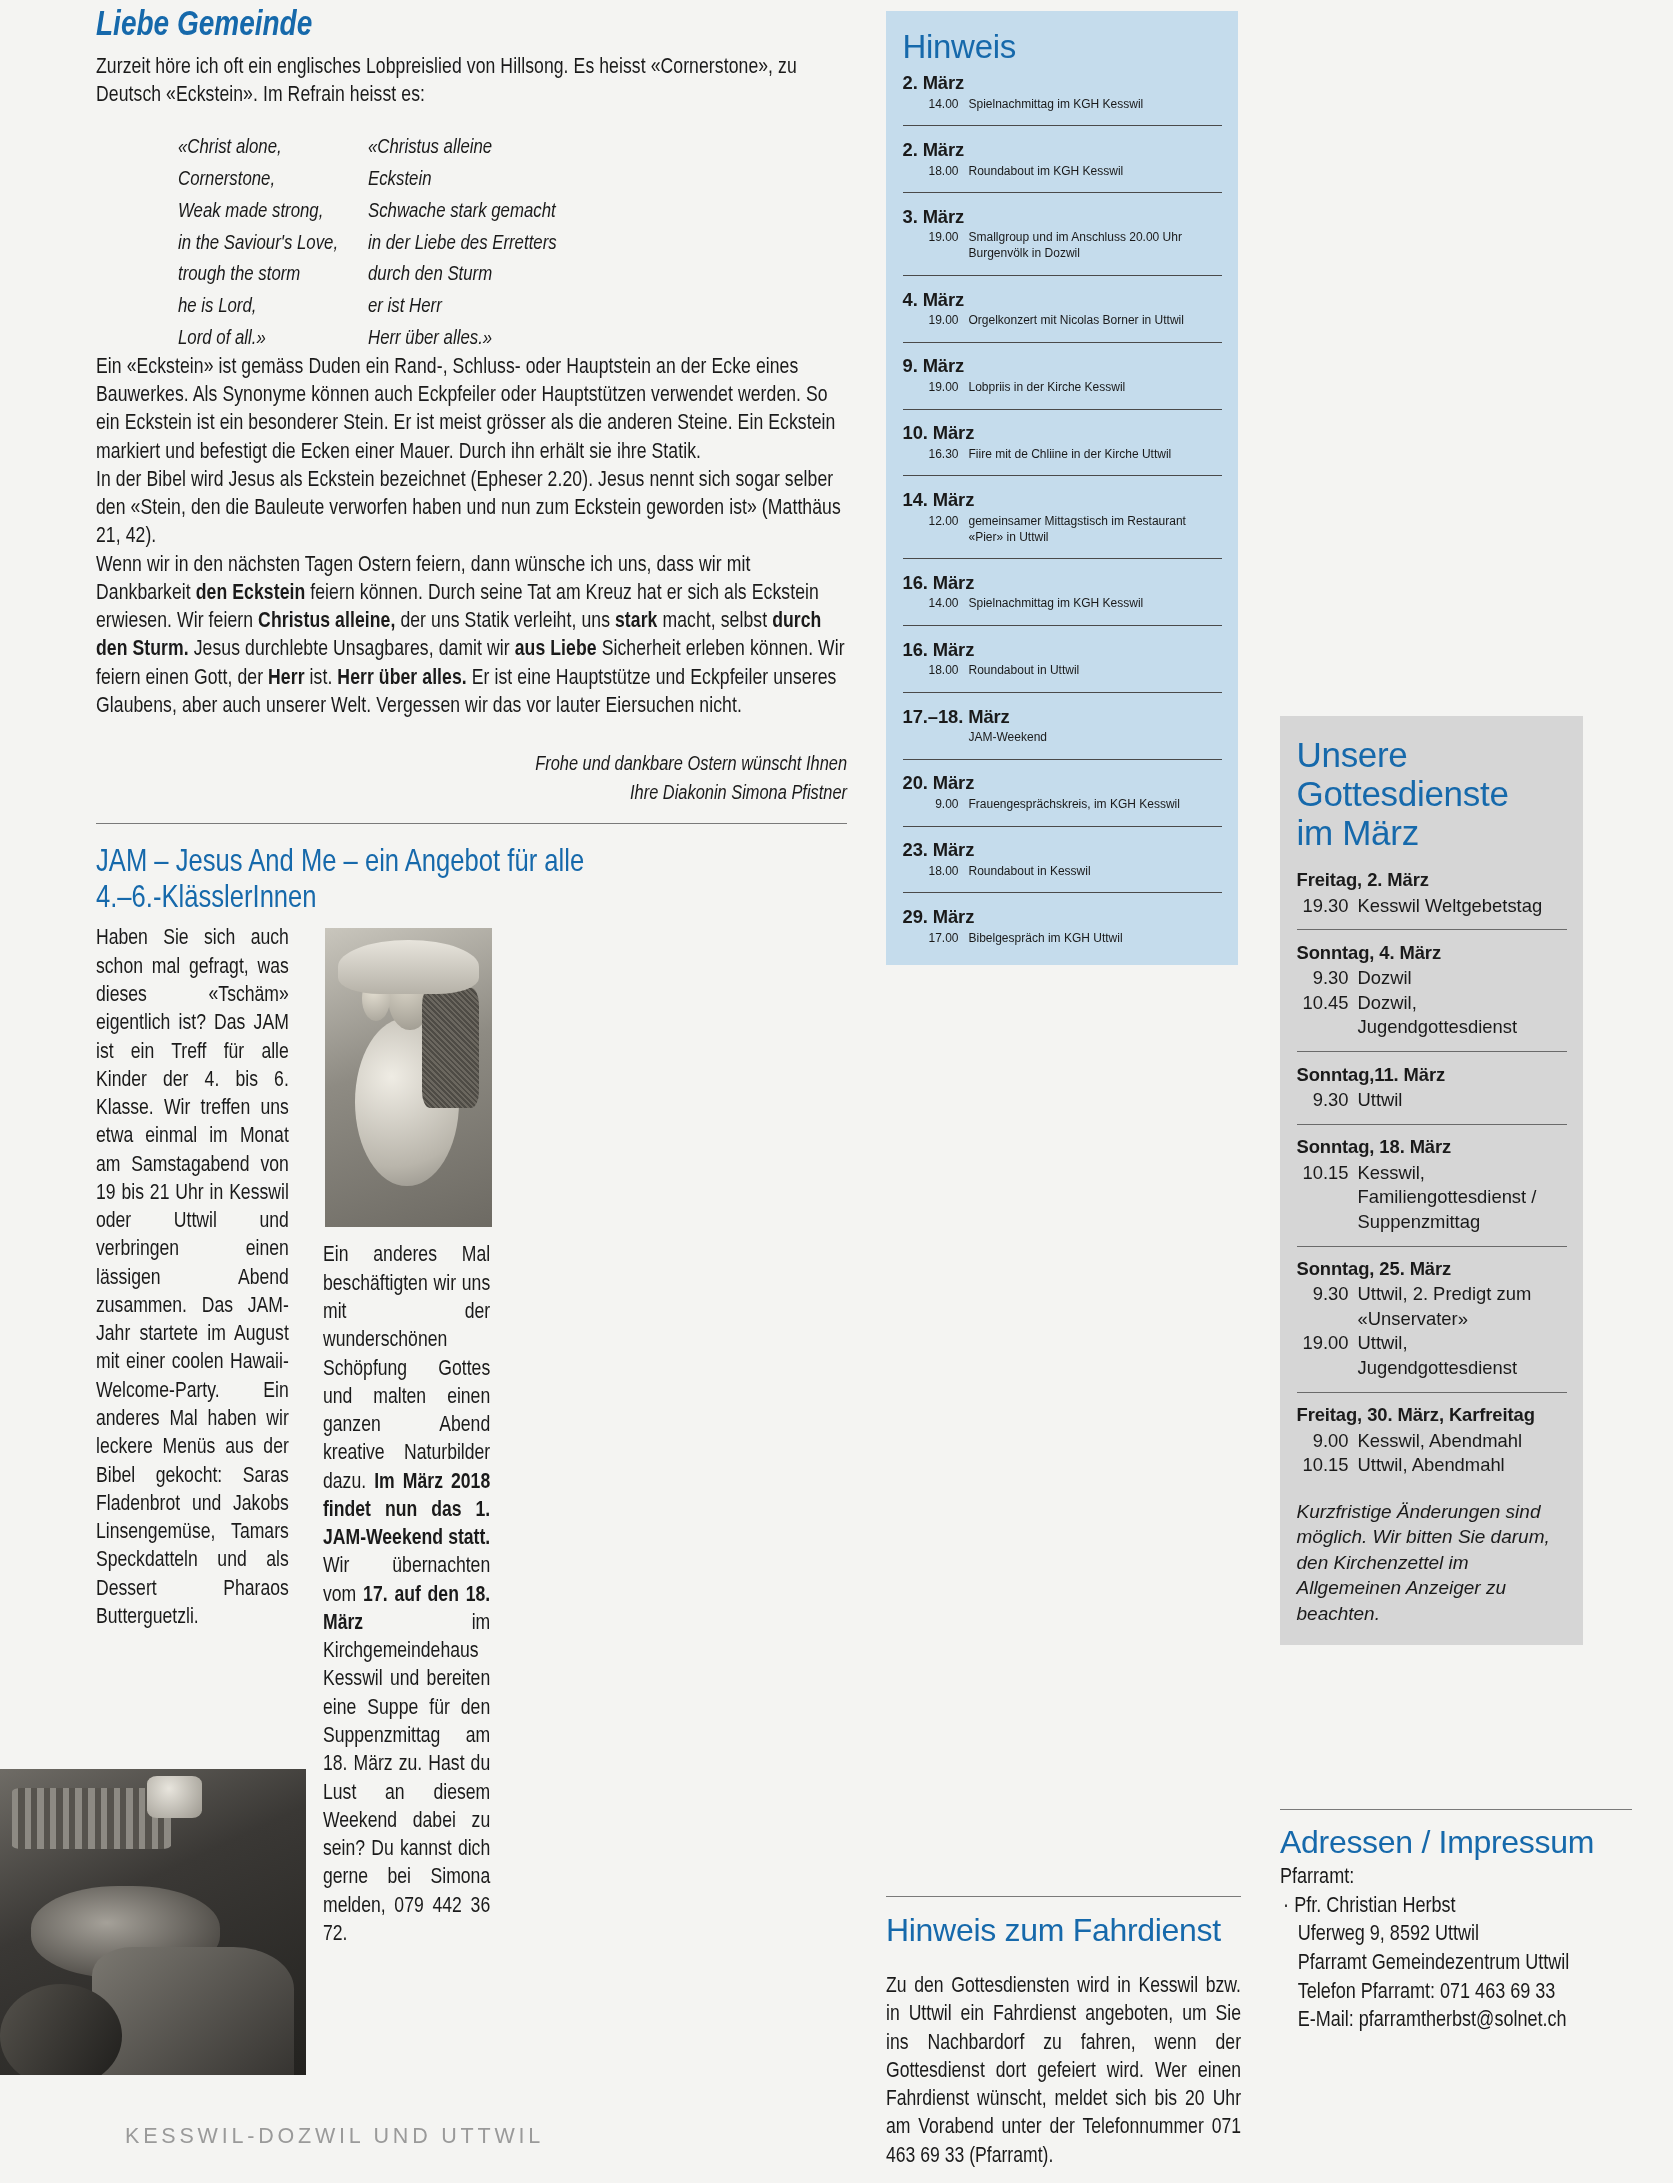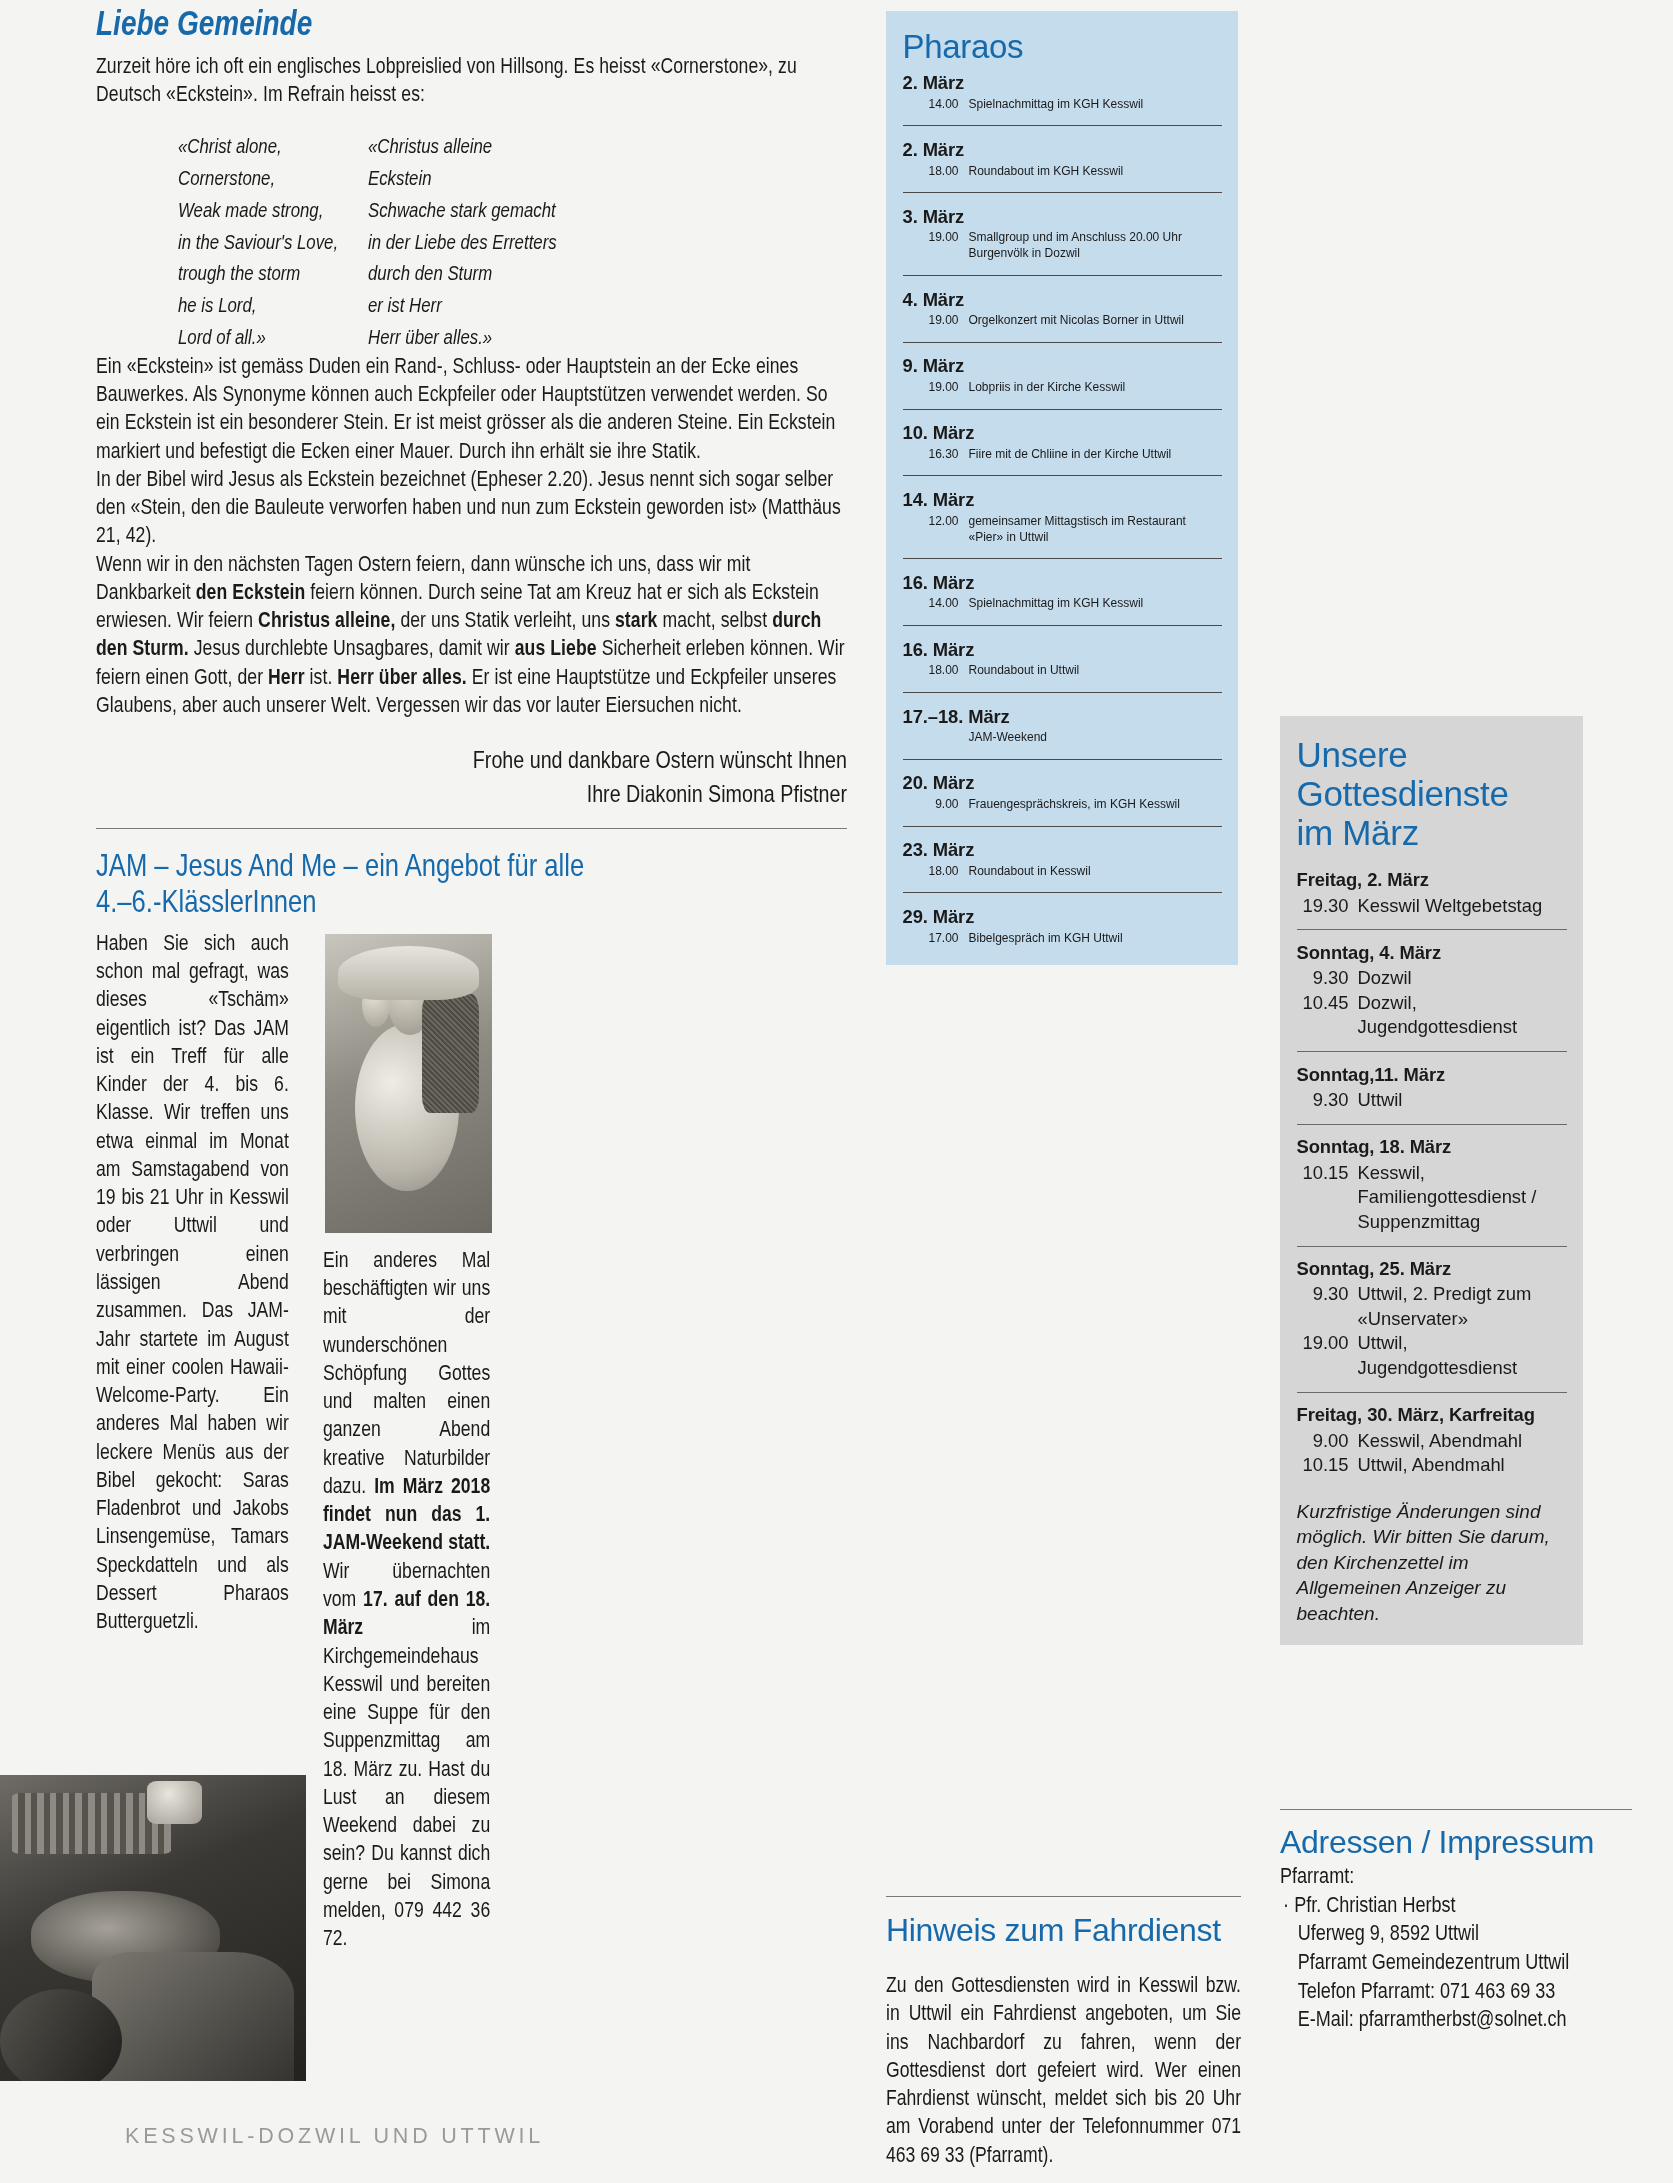--- a/index.html
+++ b/index.html
@@ -44,21 +44,21 @@
   }
   .poem-col{
     position:absolute;top:0;font-style:italic;font-size:21px;line-height:1.52;
     transform:scaleX(.80);transform-origin:left top;
   }
   #poem-en{left:82px;width:266px;}
   #poem-de{left:272px;width:329px;}
   .poem-col div{white-space:nowrap;}
 
   #signature{
-    margin-top:24px;text-align:right;font-size:24px;line-height:1.42;
+    margin-top:30px;text-align:right;font-style:italic;font-size:20px;line-height:1.42;
   }
   #signature div{transform:scaleX(.82);transform-origin:right top;}
 
   .hr-rule{border:0;border-top:1.3px solid #7a7a7a;margin:16.5px 0 0 0;width:100%;}
 
   #jam-title{
     font-size:32px;line-height:1.14;color:#1669ab;margin:18px 0 9px 0;
     transform:scaleX(.80);transform-origin:left top;width:125%;
     font-weight:400;
   }
@@ -227,21 +227,21 @@
         <div class="blob" style="left:10%;top:38%;width:62%;height:30%;background:radial-gradient(ellipse at 40% 40%,#a5a199,#4f4c47 75%);border-radius:46%;"></div>
         <div class="blob" style="left:30%;top:58%;width:66%;height:46%;background:linear-gradient(140deg,#7b7871,#33312e);border-radius:20% 30% 0 0;"></div>
         <div class="blob" style="left:0%;top:70%;width:40%;height:34%;background:linear-gradient(120deg,#55524c,#1e1d1b);"></div>
       </div>
 
       <div id="jam-text-2"><span>Ein anderes Mal beschäftigten wir uns mit der wunderschönen Schöpfung Gottes und malten einen ganzen Abend kreative Naturbilder dazu. </span><b>Im März 2018 findet nun das 1. JAM-Weekend statt.</b><span> Wir übernachten vom </span><b>17. auf den 18. März</b><span> im Kirchgemeindehaus Kesswil und bereiten eine Suppe für den Suppenzmittag am 18. März zu. Hast du Lust an diesem Weekend dabei zu sein? Du kannst dich gerne bei Simona melden, 079 442 36 72.</span></div>
     </div>
   </div>
 
   <div id="termine-box">
-    <h2 id="termine-title" class="blue-h">Pharaos</h2>
+    <h2 id="termine-title" class="blue-h">Hinweis</h2>
     <div id="termine-list">
         <div>
           <div class="term-date">2. März</div>
           <div class="term-row">
             <div class="term-time">14.00</div>
             <div class="term-desc">Spielnachmittag im KGH Kesswil</div>
           </div>
         </div>
         <hr class="term-sep">
         <div>

